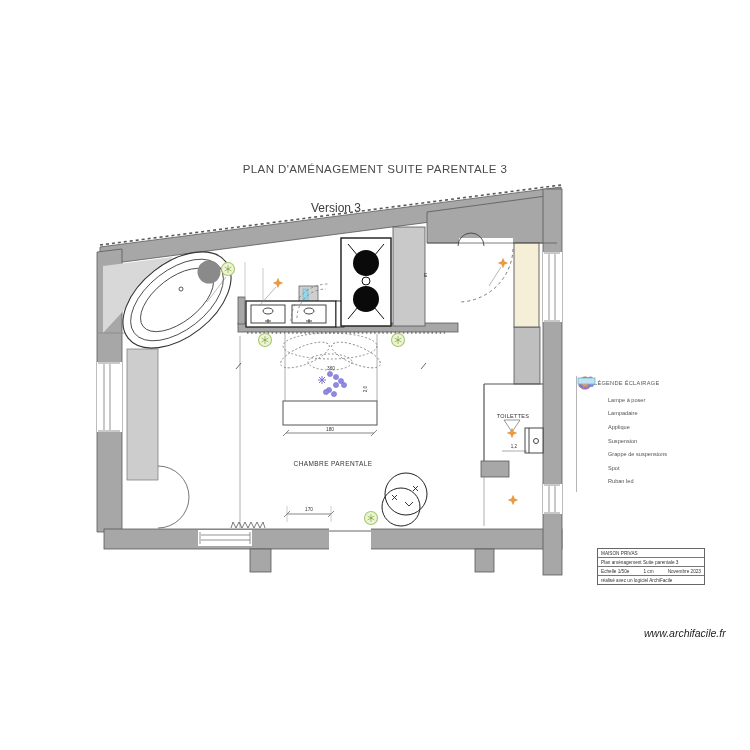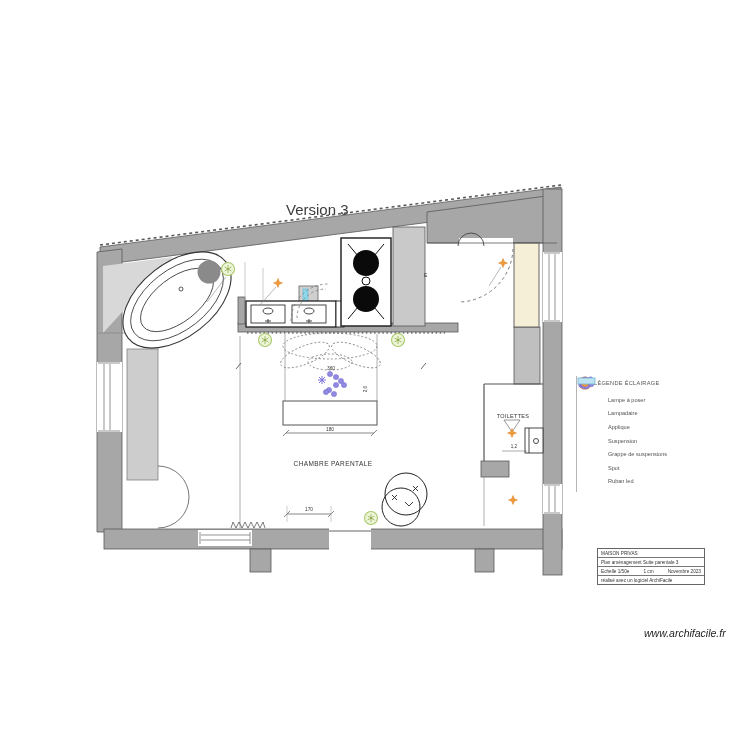--- a/index.html
+++ b/index.html
@@ -1,21 +1,21 @@
 <!DOCTYPE html>
 <html><head>
 <meta charset="utf-8">
 <style>
   html,body{margin:0;padding:0;background:#fff;}
   #canvas{position:relative;width:750px;height:750px;background:#ffffff;overflow:hidden;
           font-family:"Liberation Sans",sans-serif;}
   .abs{position:absolute;}
   #plan-title{left:180px;top:163px;width:390px;text-align:center;font-size:11.5px;
               color:#4a4a4a;letter-spacing:.4px;}
-  #version-label{left:286px;top:201px;width:100px;font-size:15px;color:#3c3c3c;}
+  #version-label{left:286px;top:201px;width:100px;text-align:center;font-size:12px;color:#3c3c3c;}
   #watermark{left:644px;top:627px;font-size:10.5px;color:#1c1c1c;font-style:italic;}
   svg{position:absolute;left:0;top:0;}
   .svgtxt{font-family:"Liberation Sans",sans-serif;fill:#333;}
   
   #legend{left:576px;top:376px;width:126px;border-left:1px solid #b5b5b5;padding:2px 0 4px 5px;}
   #legend .lg-title{font-size:5.6px;color:#555;letter-spacing:.3px;margin:2px 0 7px 12px;}
   .lg-row{display:flex;align-items:center;gap:6px;height:13.6px;}
   .lg-icon{width:20px;height:14px;flex:0 0 20px;display:flex;align-items:center;justify-content:center;}
   .lg-label{font-size:5.6px;color:#555;}
   
@@ -23,20 +23,21 @@
   #title-block .tb-row{font-size:4.7px;color:#333;padding:1.5px 3px;border-top:1px solid #777;
                        white-space:nowrap;overflow:hidden;}
   #title-block .tb-row:first-child{border-top:none;}
   #title-block .tb-scale{display:flex;justify-content:space-between;}
 </style>
 </head>
 <body>
 
 <div id="canvas">
 
+  <div id="plan-title" class="abs">PLAN D'AMÉNAGEMENT SUITE PARENTALE 3</div>
   <div id="version-label" class="abs">Version 3</div>
 
   <svg width="750" height="750" viewBox="0 0 750 750">
     <defs>
       <g id="def-lamp">
         <circle r="6.5" fill="#edf5d8" stroke="#a9c86a" stroke-width="1.1"></circle>
         <g stroke="#90ad50" stroke-width="0.8">
           <line x1="0" y1="-4" x2="0" y2="4"></line>
           <line x1="-3.4" y1="-2" x2="3.4" y2="2"></line>
           <line x1="3.4" y1="-2" x2="-3.4" y2="2"></line>

